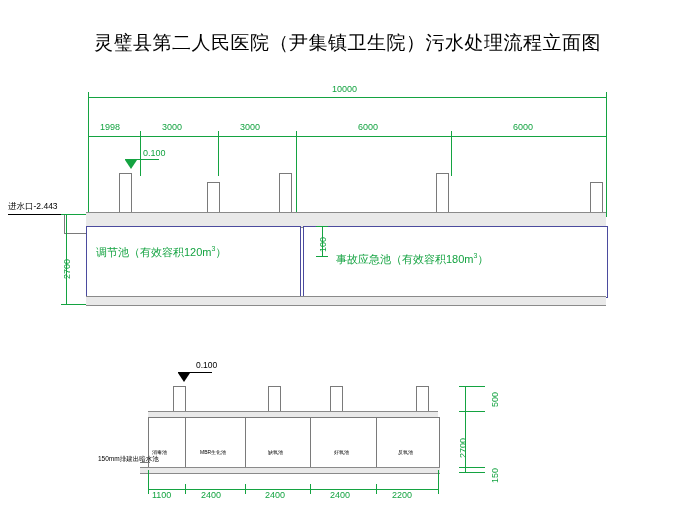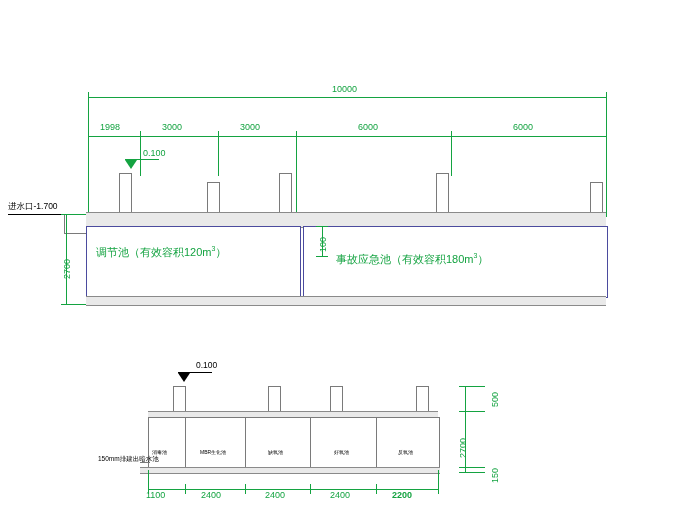--- a/index.html
+++ b/index.html
@@ -105,20 +105,21 @@
     border-top: 8px solid transparent;
   }
   .lvlTriG { border-top-color: #14a341; }
   .lvlTriB { border-top-color: #000000; }
 </style>
 </head>
 <body>
 
 <div id="page">
 
+  <div class="title">灵璧县第二人民医院（尹集镇卫生院）污水处理流程立面图</div>
 
   <div class="dimtext" style="left:332px; top:84px;">10000</div>
   <div class="hline g" style="left:88px; top:97px; width:518px;"></div>
   <div class="vline g" style="left:88px; top:92px; height:10px;"></div>
   <div class="vline g" style="left:606px; top:92px; height:10px;"></div>
 
   <div class="vline g" style="left:88px; top:97px; height:120px;"></div>
   <div class="vline g" style="left:606px; top:97px; height:120px;"></div>
 
   <div class="hline g" style="left:88px; top:136px; width:518px;"></div>
@@ -137,21 +138,21 @@
 
   <div class="vline g" style="left:140px; top:136px; height:40px;"></div>
   <div class="vline g" style="left:218px; top:136px; height:40px;"></div>
   <div class="vline g" style="left:296px; top:136px; height:82px;"></div>
   <div class="vline g" style="left:451px; top:136px; height:40px;"></div>
 
   <div class="lvlTri lvlTriG" style="left:125px; top:160px; border-top-width:9px;"></div>
   <div class="hline g" style="left:125px; top:159px; width:34px;"></div>
   <div class="dimtext" style="left:143px; top:148px;">0.100</div>
 
-  <div class="blackNote" style="left:8px; top:201px;">进水口-1.700</div>
+  <div class="blackNote" style="left:8px; top:201px;">进水口-2.443</div>
   <div class="hline" style="left:8px; top:214px; width:60px;"></div>
   <div class="stub" style="left:64px; top:214px; width:22px; height:18px;"></div>
 
   <div class="stub" style="left:119px; top:173px; width:11px; height:40px;"></div>
   <div class="stub" style="left:207px; top:182px; width:11px; height:31px;"></div>
   <div class="stub" style="left:279px; top:173px; width:11px; height:40px;"></div>
   <div class="stub" style="left:436px; top:173px; width:11px; height:40px;"></div>
   <div class="stub" style="left:590px; top:182px; width:11px; height:31px;"></div>
 
   <div class="slab" style="left:86px; top:212px; width:520px; height:14px;"></div>
@@ -211,25 +212,25 @@
   <div class="vline g" style="left:148px; top:484px; height:10px;"></div>
   <div class="vline g" style="left:185px; top:484px; height:10px;"></div>
   <div class="vline g" style="left:245px; top:484px; height:10px;"></div>
   <div class="vline g" style="left:310px; top:484px; height:10px;"></div>
   <div class="vline g" style="left:376px; top:484px; height:10px;"></div>
   <div class="vline g" style="left:438px; top:484px; height:10px;"></div>
 
   <div class="vline g" style="left:148px; top:470px; height:19px;"></div>
   <div class="vline g" style="left:438px; top:470px; height:19px;"></div>
 
-  <div class="dimtext" style="left:146px; top:490px;">1100</div>
+  <div class="dimtext" style="left:152px; top:490px;">1100</div>
   <div class="dimtext" style="left:201px; top:490px;">2400</div>
   <div class="dimtext" style="left:265px; top:490px;">2400</div>
   <div class="dimtext" style="left:330px; top:490px;">2400</div>
-  <div class="dimtext" style="left:392px; top:490px;font-weight:bold;">2200</div>
+  <div class="dimtext" style="left:392px; top:490px;">2200</div>
 
   <div class="vline g" style="left:465px; top:386px; height:86px;"></div>
   <div class="hline g" style="left:459px; top:386px; width:26px;"></div>
   <div class="hline g" style="left:459px; top:411px; width:26px;"></div>
   <div class="hline g" style="left:459px; top:467px; width:26px;"></div>
   <div class="hline g" style="left:459px; top:472px; width:26px;"></div>
   <div class="dimtext vert" style="left:490px; top:407px;">500</div>
   <div class="dimtext vert" style="left:458px; top:458px;">2700</div>
   <div class="dimtext vert" style="left:490px; top:483px;">150</div>
 

